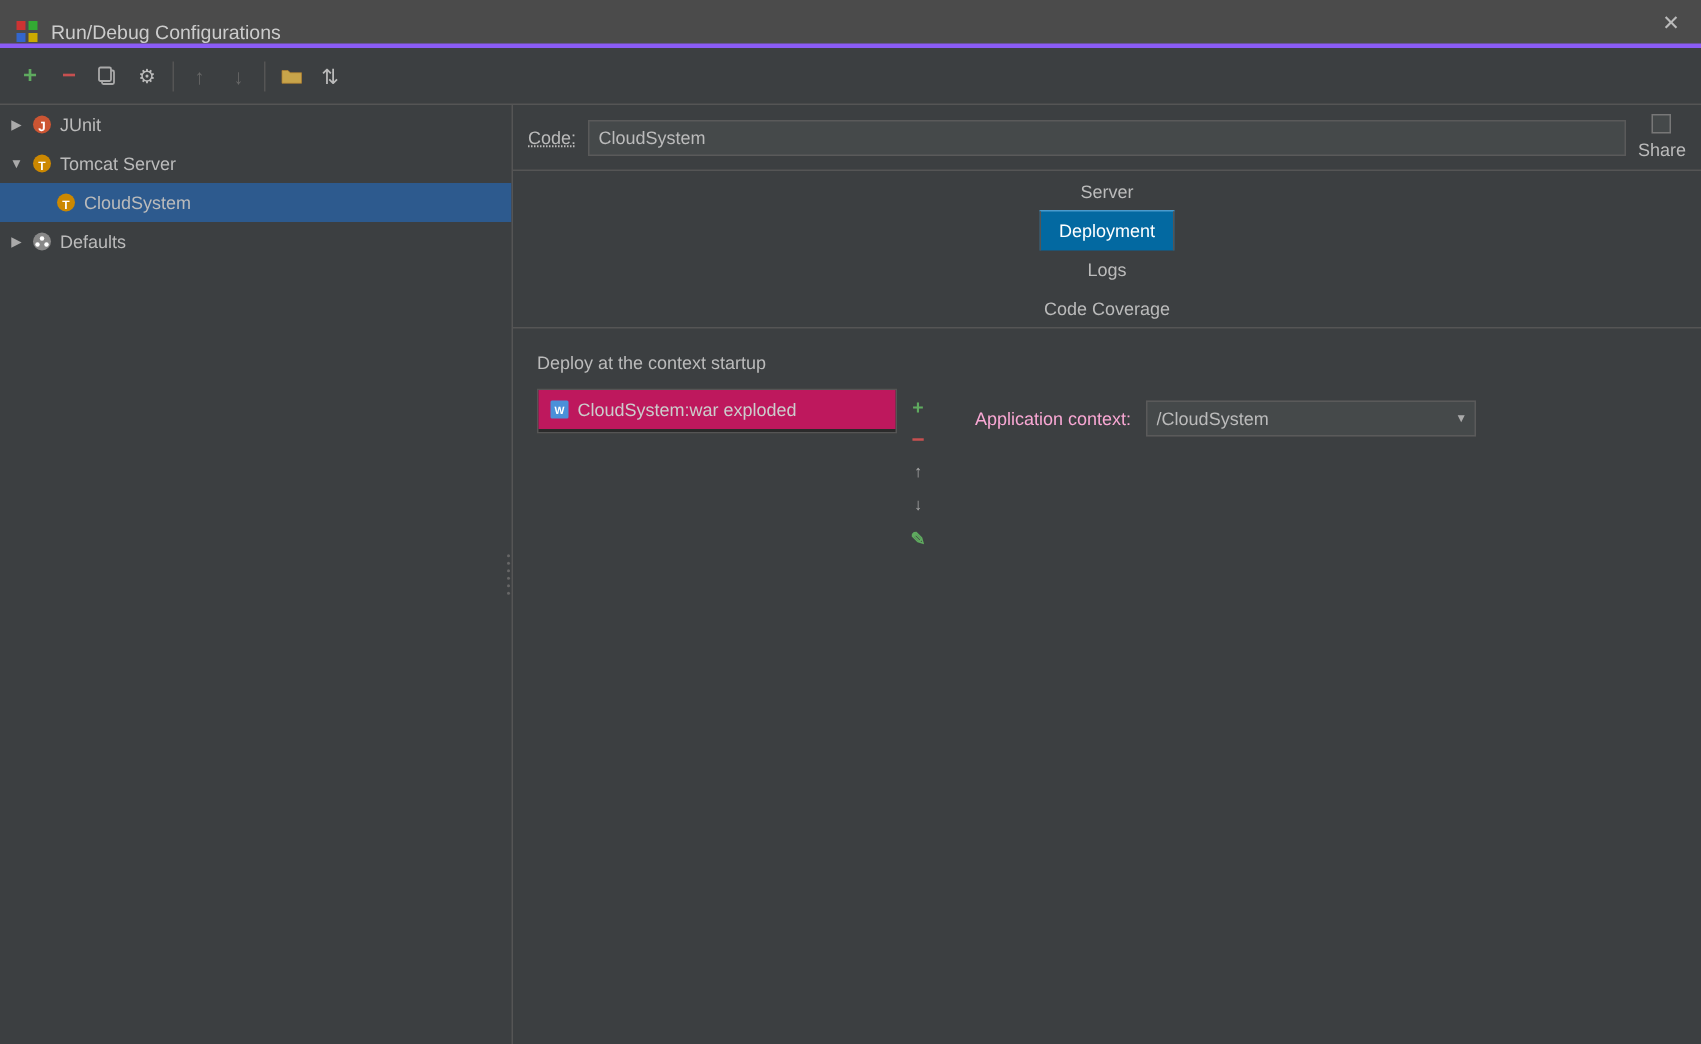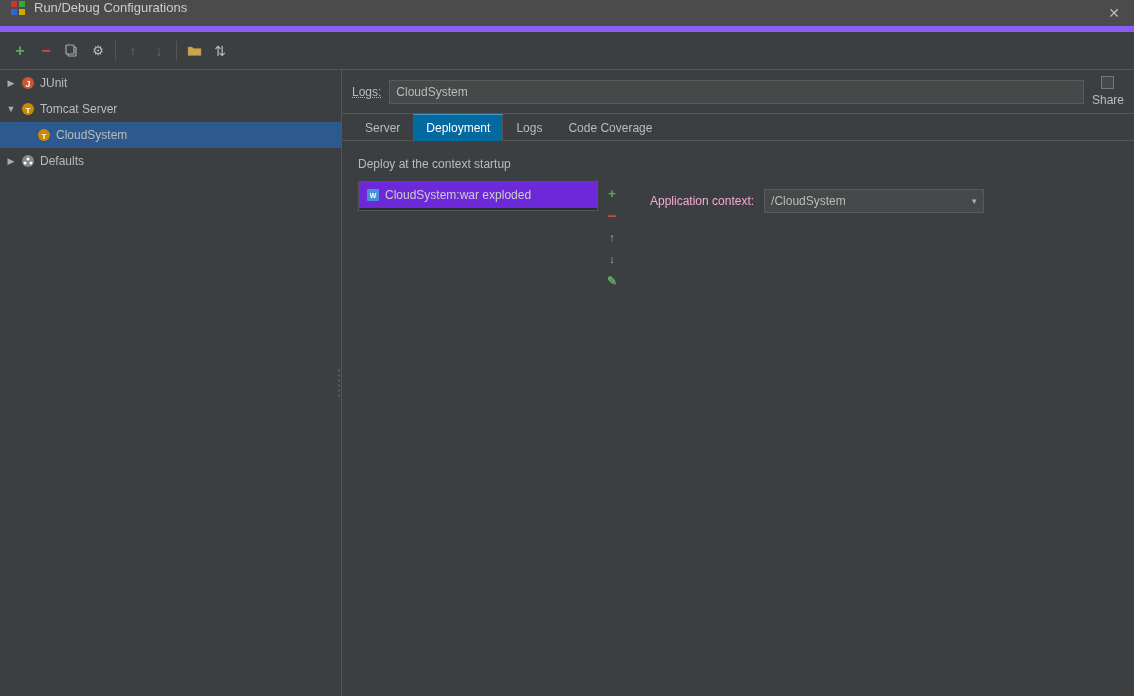--- a/index.html
+++ b/index.html
@@ -11,23 +11,23 @@
       width: 1134px;
       height: 696px;
       overflow: hidden;
     }
 
     
     .title-bar {
       background: #4b4b4b;
       height: 32px;
       display: flex;
-      align-items: flex-start;
+      align-items: flex-end;
       padding: 0 10px;
-      border-bottom: 6px solid #8b5cf6;
+      border-bottom: 3px solid #8b5cf6;
       position: relative;
     }
     .title-bar-icon {
       width: 16px;
       height: 16px;
       margin-right: 8px;
       display: flex;
       align-items: center;
       justify-content: center;
       font-size: 10px;
@@ -208,20 +208,21 @@
       cursor: pointer;
     }
 
     
     .tabs {
       display: flex;
       align-items: center;
       border-bottom: 1px solid #555;
       background: #3c3f41;
       padding: 0 10px;
+      flex-direction: column;
     }
     .tab {
       padding: 6px 12px;
       font-size: 12px;
       cursor: pointer;
       color: #bbbbbb;
       border: 1px solid transparent;
       border-bottom: none;
       margin-bottom: -1px;
       user-select: none;
@@ -250,21 +251,21 @@
       width: 240px;
       border: 1px solid #555;
       min-height: 30px;
       background: #2b2b2b;
     }
     .deploy-list-item {
       display: flex;
       align-items: center;
       padding: 4px 6px;
       cursor: pointer;
-      background: #6d28d9;
+      background: #be185d;
       height: 26px;
     }
     .deploy-list-item .item-icon {
       width: 16px;
       height: 16px;
       margin-right: 4px;
       display: flex;
       align-items: center;
       justify-content: center;
     }
@@ -437,21 +438,21 @@
         <div class="resize-dot"></div>
         <div class="resize-dot"></div>
         <div class="resize-dot"></div>
       </div>
     </div>
   </div>
 
   <div class="content">
 
     <div class="name-bar">
-      <span class="name-label">Logs:</span>
+      <span class="name-label">Code:</span>
       <input class="name-input" type="text" value="CloudSystem" style="">
       <div class="share-area">
         <div class="share-checkbox"></div>
         <span class="share-label">Share</span>
       </div>
     </div>
 
     <div class="tabs">
       <div class="tab">Server</div>
       <div class="tab active">Deployment</div>

